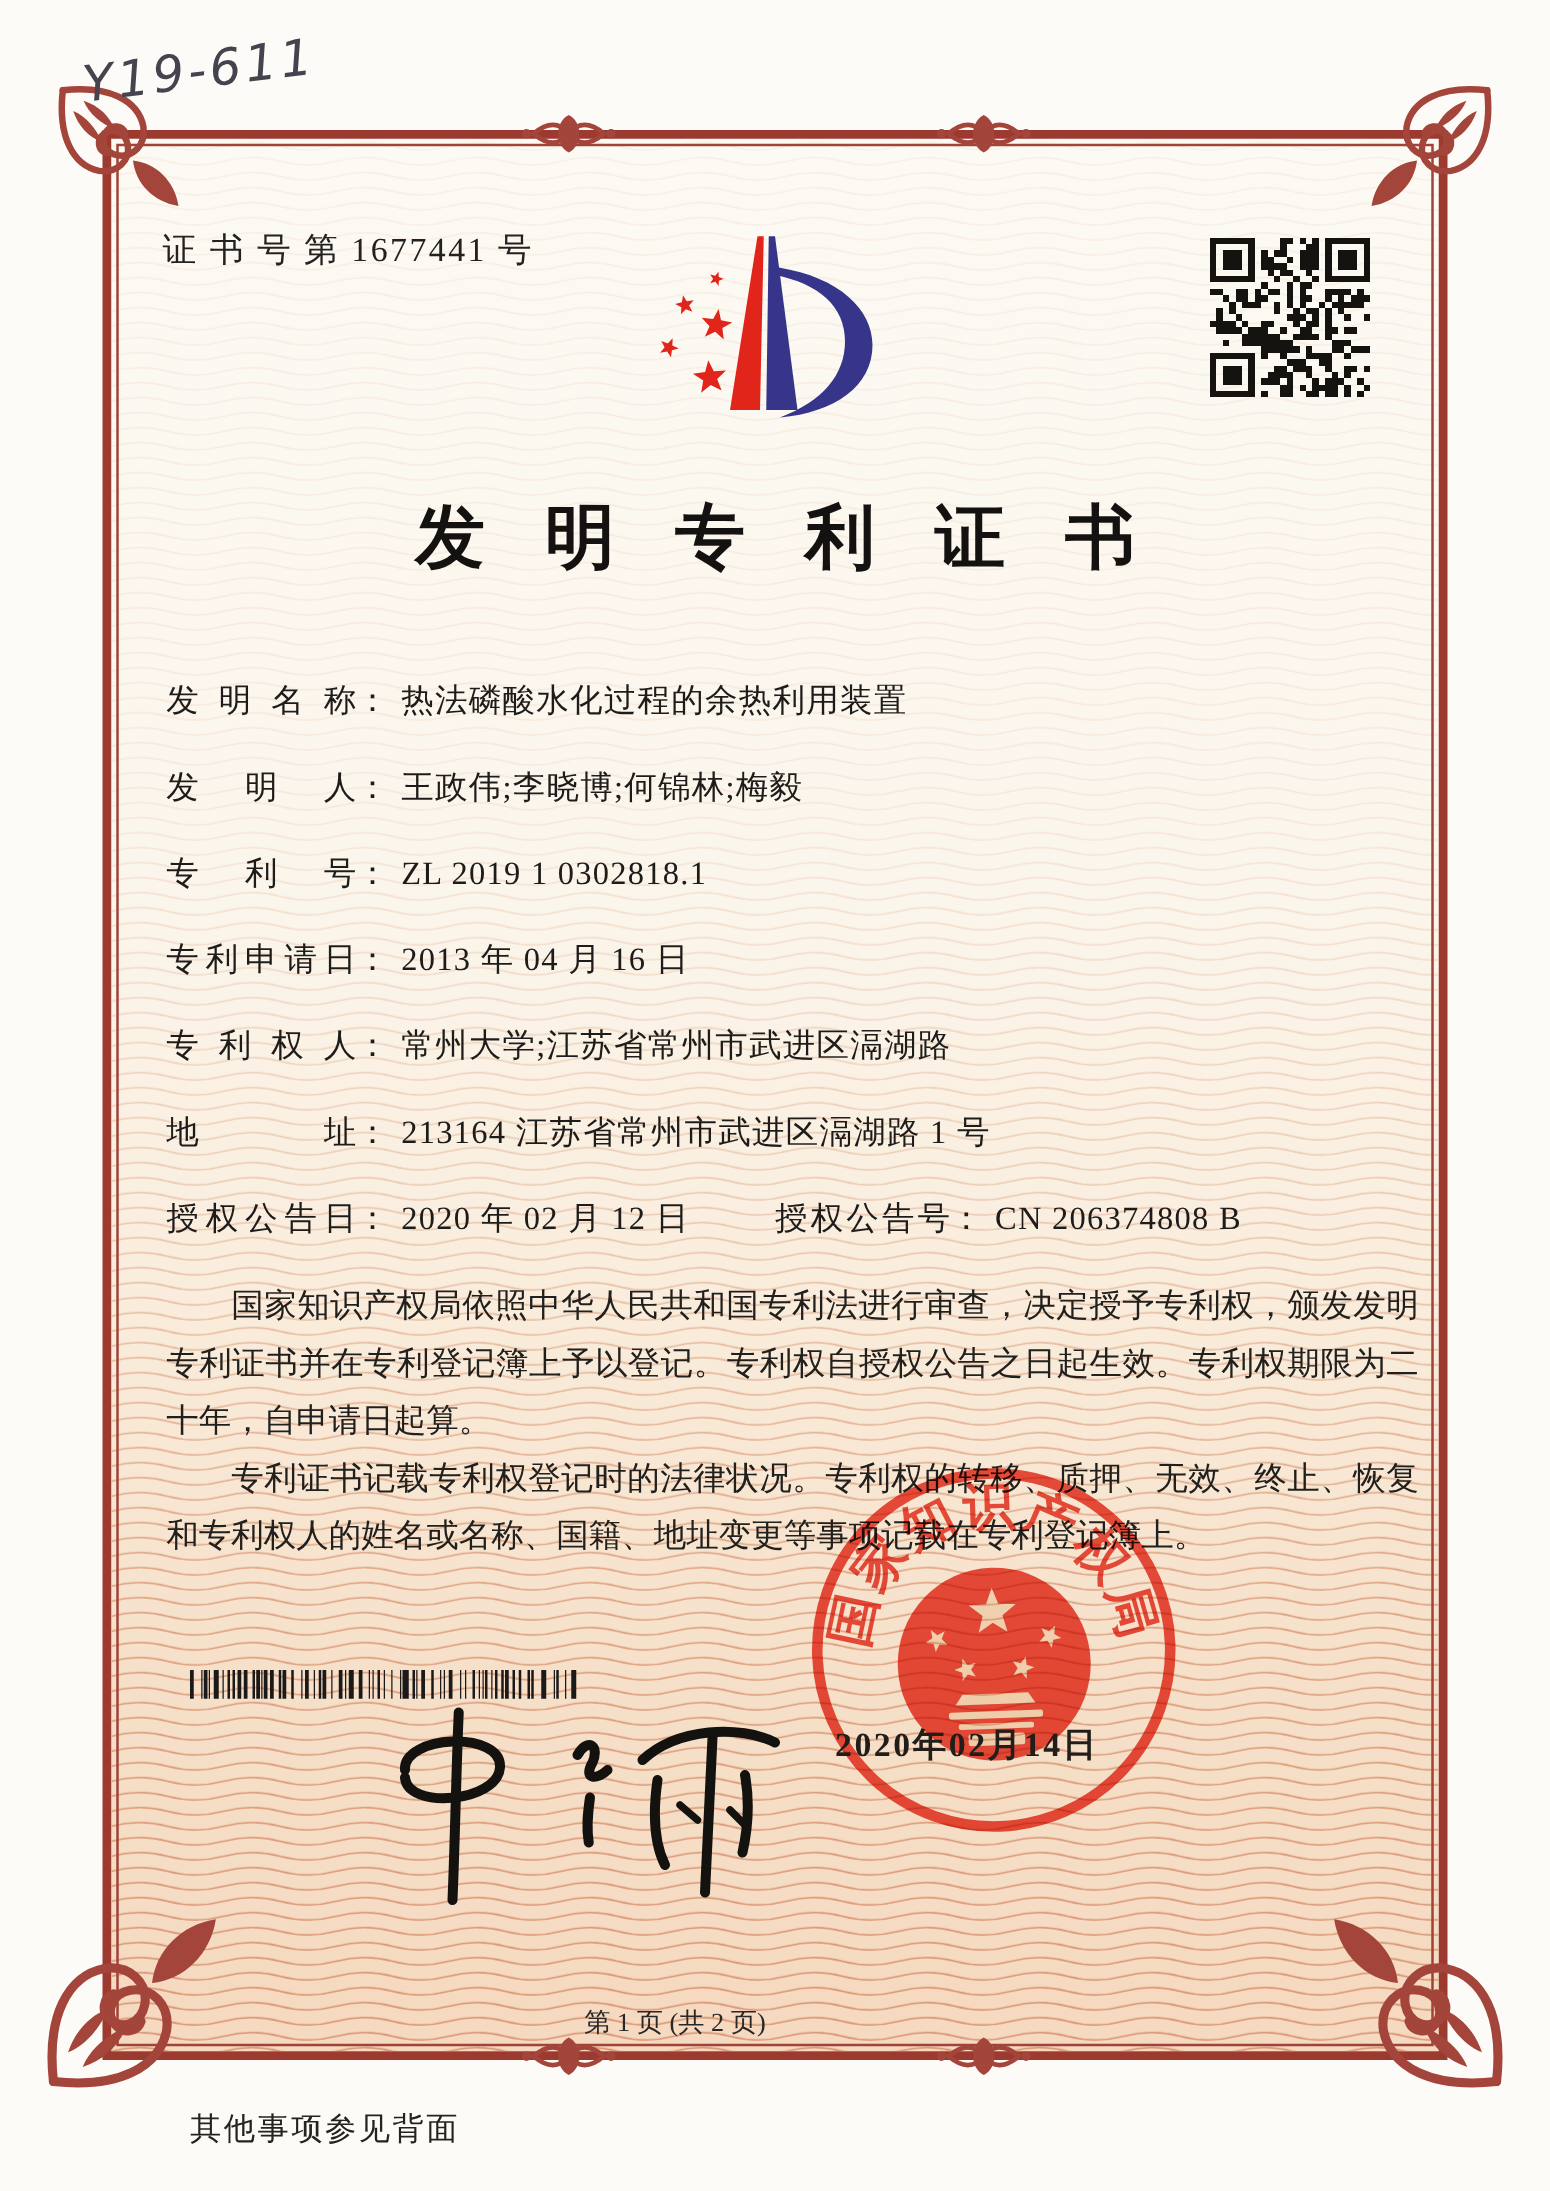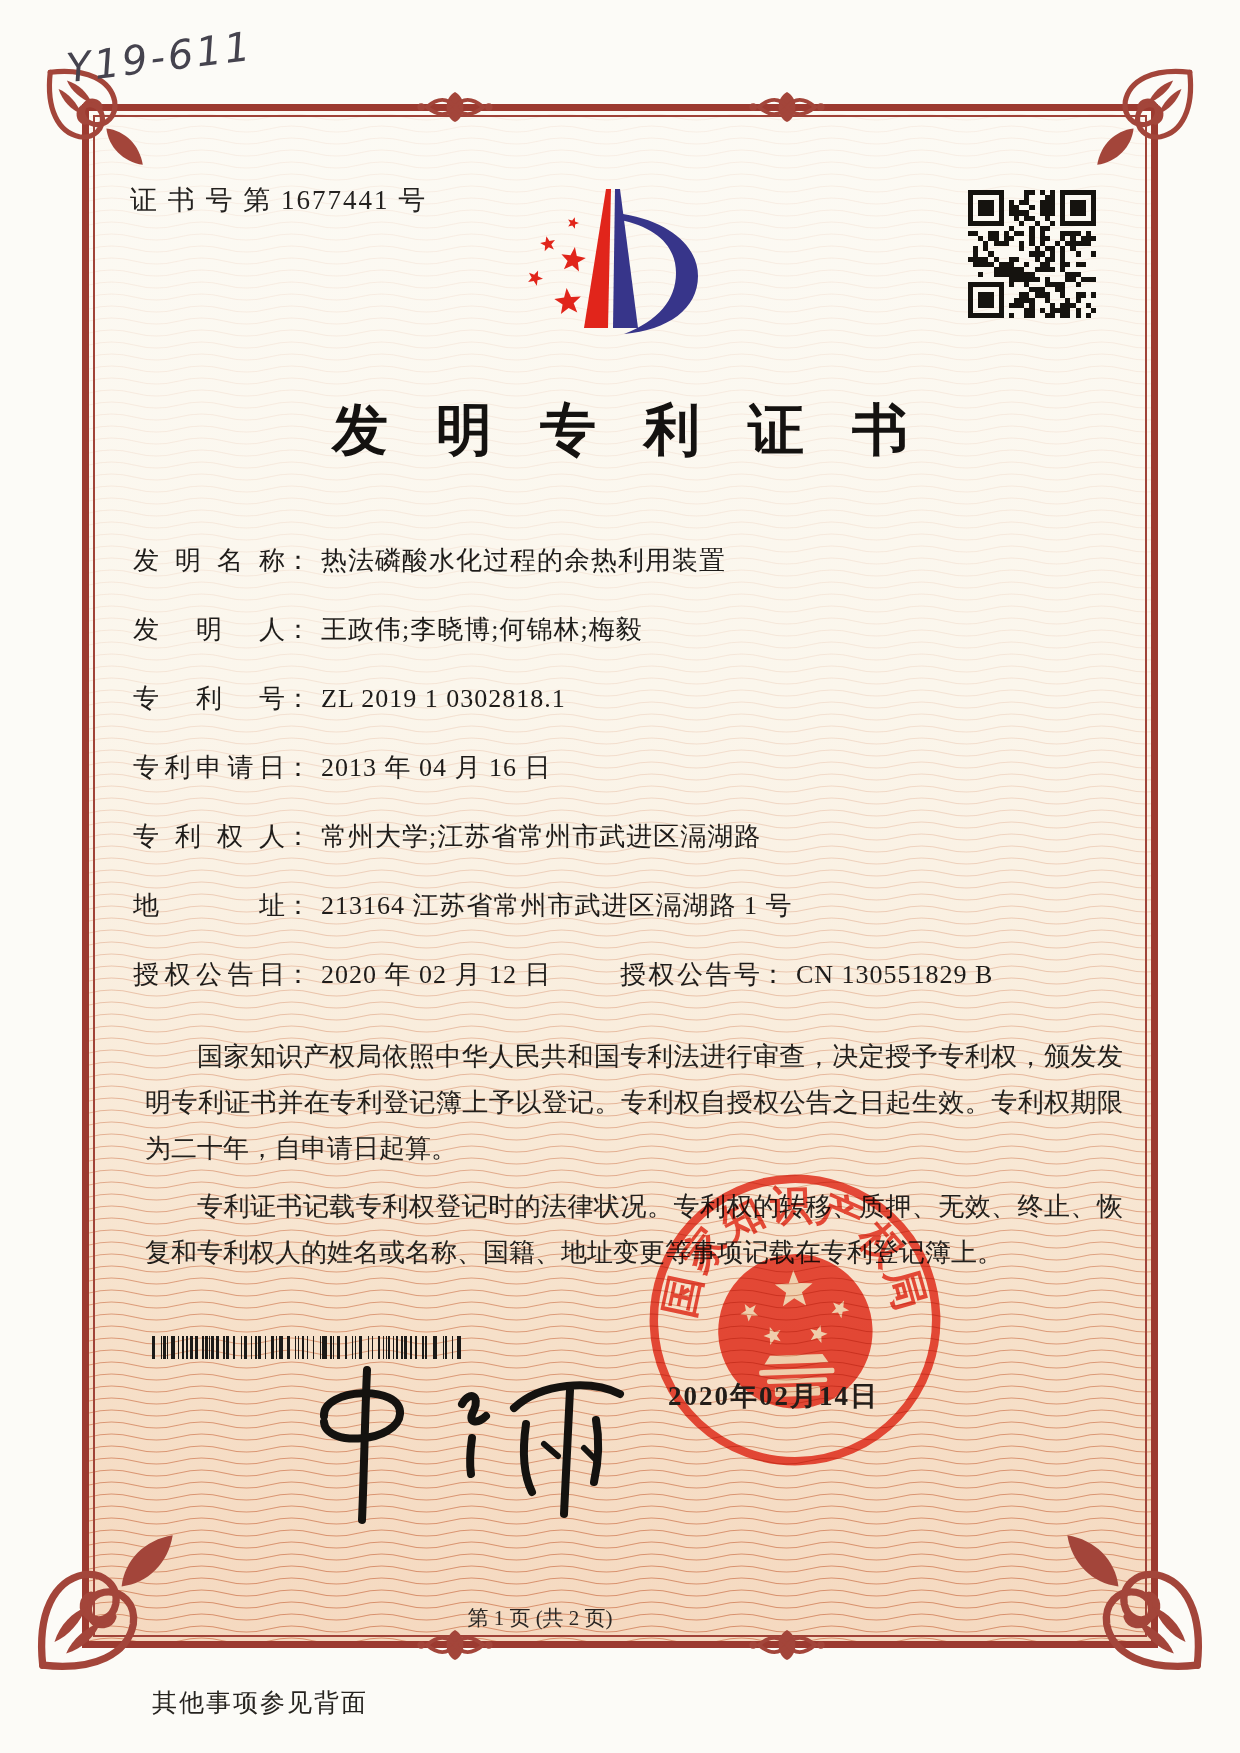--- a/index.html
+++ b/index.html
@@ -35,21 +35,21 @@
   .frow{position:absolute;left:0;height:40px;font-size:26px;white-space:nowrap;}
   .flabel{display:inline-flex;justify-content:space-between;width:152px;vertical-align:bottom;}
   .fcolon{display:inline-block;}
   .fvalue{display:inline-block;margin-left:10px;letter-spacing:1px;}
   .pair2{position:absolute;left:487px;top:0;white-space:nowrap;}
   .pair2 .flabel{width:140px;}
 
   
   .paras{position:absolute;left:133px;top:1022px;width:1002px;font-size:26px;line-height:46px;
          color:#22201d;text-align:justify;}
-  .paras p{margin:12px;text-indent:2em;}
+  .paras p{margin:0;text-indent:2em;}
 
   
   .barcode{position:absolute;left:152px;top:1336px;width:312px;height:23px;display:flex;align-items:stretch;}
   .barcode div{height:100%;}
   .officer{position:absolute;left:152px;top:1436px;font-family:"Liberation Sans","DejaVu Sans",sans-serif;
            font-size:30px;font-weight:700;color:#131110;line-height:50px;}
   .sig{position:absolute;left:272px;top:1362px;width:370px;height:170px;}
   .seal{position:absolute;left:635px;top:1160px;width:320px;height:320px;mix-blend-mode:multiply;
         opacity:.93;transform:rotate(-2deg);}
   .seal-date{position:absolute;left:668px;top:1378px;font-size:27px;font-weight:600;letter-spacing:2px;color:#221d19;}
@@ -502,21 +502,21 @@
           <span>告</span>
           <span>日</span>
         </span><span class="fcolon">：</span><span class="fvalue">2020 年 02 月 12 日</span>
       <span class="pair2">
         <span class="flabel jlabel">
             <span>授</span>
             <span>权</span>
             <span>公</span>
             <span>告</span>
             <span>号</span>
-          </span><span class="fcolon">：</span><span class="fvalue">CN 130551829 B</span>
+          </span><span class="fcolon">：</span><span class="fvalue">CN 206374808 B</span>
       </span>
     </div>
   </div>
 
   <div class="paras">
     <p>国家知识产权局依照中华人民共和国专利法进行审查，决定授予专利权，颁发发明专利证书并在专利登记簿上予以登记。专利权自授权公告之日起生效。专利权期限为二十年，自申请日起算。</p>
     <p>专利证书记载专利权登记时的法律状况。专利权的转移、质押、无效、终止、恢复和专利权人的姓名或名称、国籍、地址变更等事项记载在专利登记簿上。</p>
   </div>
 
   <div class="barcode" id="barcode">

